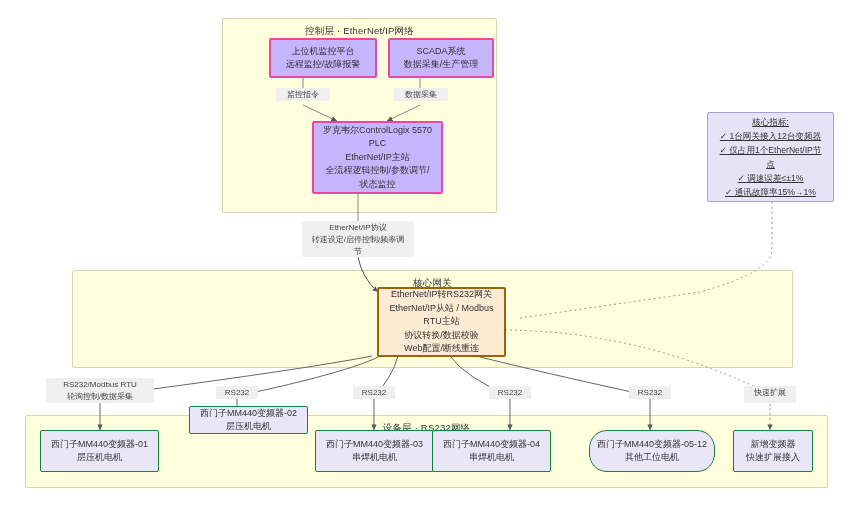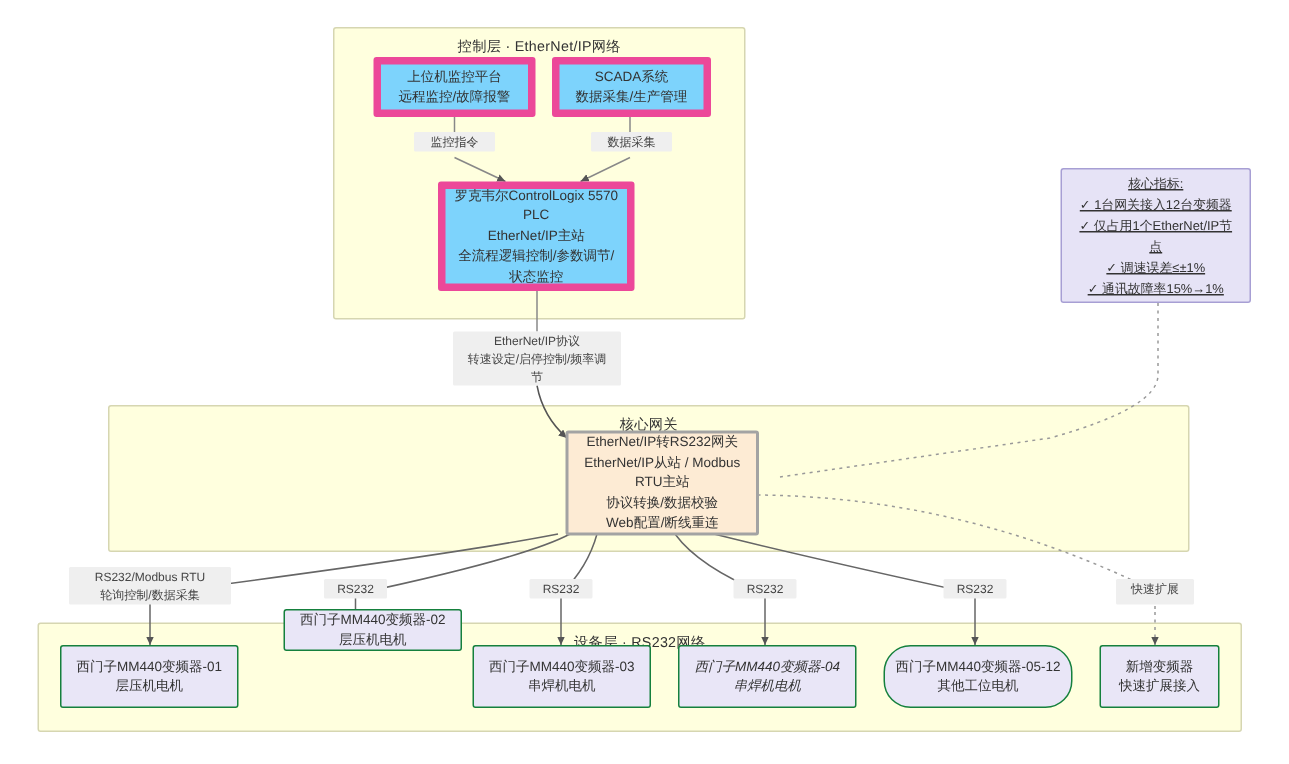--- a/index.html
+++ b/index.html
@@ -54,30 +54,31 @@
     justify-content: center;
     text-align: center;
     border-radius: 2px;
     font-size: 9px;
     line-height: 13.5px;
     color: #333333;
     padding: 3px 5px;
   }
   .node .ln { display: block; width: 100%; }
   .node-blue {
-    background: #7dd3fc;
-    border: 5px solid #ec4899;
+    background: #c4b5fd;
+    border: 2px solid #ec4899;
+    margin-left: 20px;
   }
   .node-purple {
     background: #E9E6F7;
     border: 1px solid #15803d;
   }
   .node-gateway {
     background: #FDEBD4;
-    border: 2px solid #a3a3a3;
+    border: 2px solid #a16207;
   }
   .node-metrics {
     background: #E6E3F6;
     border: 1px solid #A79FD4;
     font-size: 8.6px;
     line-height: 14px;
   }
   .edge-label {
     position: absolute;
     background: #EFEFEF;
@@ -188,21 +189,21 @@
   <div class="node node-purple" style="left:178px; top:406px; width:119px; height:28px;margin-left:11px;">
     <span class="ln">西门子MM440变频器-02</span>
     <span class="ln">层压机电机</span>
   </div>
 
   <div class="node node-purple" style="left:315px; top:430px; width:119px; height:42px;">
     <span class="ln">西门子MM440变频器-03</span>
     <span class="ln">串焊机电机</span>
   </div>
 
-  <div class="node node-purple" style="left:452px; top:430px; width:119px; height:42px;font-style:italic;">
+  <div class="node node-purple" style="left:432px; top:430px; width:119px; height:42px;">
     <span class="ln">西门子MM440变频器-04</span>
     <span class="ln">串焊机电机</span>
   </div>
 
   <div class="node node-purple" style="left:589px; top:430px; width:126px; height:42px;border-radius:18px;">
     <span class="ln">西门子MM440变频器-05-12</span>
     <span class="ln">其他工位电机</span>
   </div>
 
   <div class="node node-purple" style="left:733px; top:430px; width:80px; height:42px;">

